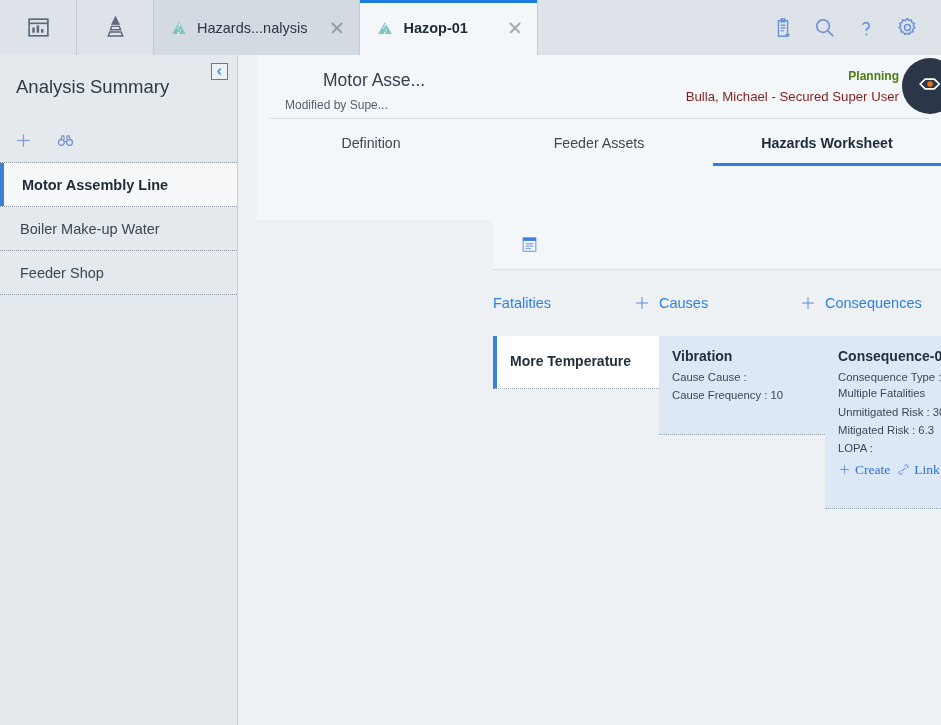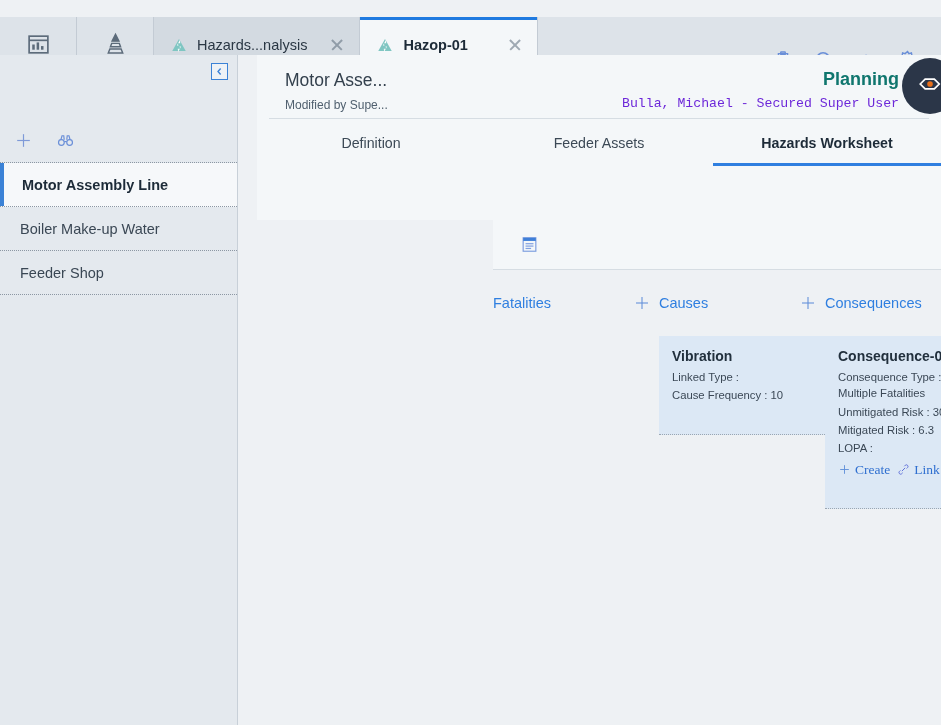--- a/index.html
+++ b/index.html
@@ -5,22 +5,22 @@
   * { box-sizing: border-box; margin: 0; padding: 0; }
   html, body {
     width: 941px; height: 725px;
     font-family: "Liberation Sans", sans-serif;
     background: #eef1f4; overflow: hidden;
   }
   #app { position: relative; width: 941px; height: 725px; }
 
   
   .tabbar {
-    position: absolute; top: 17px; left: 0; width: 941px; height: 55px;
-    background: #dde3e9; display: flex; align-items: flex-end;
+    position: absolute; top: 0; left: 0; width: 941px; height: 55px;
+    background: #dde3e9; display: flex; align-items: center;
   }
   .tb-icon {
     width: 77px; height: 55px; display: flex; align-items: center;
     justify-content: center; border-right: 1px solid #c3cbd4; cursor: pointer;
   }
   .tab {
     position: relative; height: 55px; display: flex; align-items: center;
     padding: 0 14px 0 16px; border-right: 1px solid #c3cbd4; cursor: pointer;
     min-width: 178px;
   }
@@ -90,27 +90,27 @@
   
   .content {
     position: absolute; top: 55px; left: 238px; width: 703px; height: 670px;
     background: #eef1f4;
   }
   .panel {
     position: absolute; top: 0; left: 19px; width: 684px; height: 165px;
     background: #f4f7f9;
   }
   .pg-head { padding: 15px 0 0 28px; position: relative; height: 63px; }
-  .pg-title { font-size: 17.5px; color: #33404d; }
+  .pg-title { font-size: 17.5px; color: #33404d; margin-left: 38px; }
   .pg-sub { font-size: 12px; color: #50606f; margin-top: 7px; }
   .pg-right {
     position: absolute; right: 42px; top: 14px; text-align: right;
   }
-  .pg-status { font-size: 18px; font-weight: bold; color: #0f766e; }
-  .pg-user { font-size: 13.2px; color: #6d28d9; margin-top: 6px; font-family: Liberation Mono, monospace; }
+  .pg-status { font-size: 12px; font-weight: bold; color: #4d7c0f; }
+  .pg-user { font-size: 13.2px; color: #7f1d1d; margin-top: 6px; }
   .pg-chev {
     position: absolute; right: 18px; top: 28px; cursor: pointer;
   }
   .hr { height: 1px; background: #d6dde3; margin: 0 12px; }
   .tabs { display: flex; height: 47px; justify-content: flex-end; }
   .ctab {
     flex: 1; display: flex; align-items: center; justify-content: center;
     font-size: 14.2px; color: #3c4956; cursor: pointer; position: relative;
   }
   .ctab.active { font-weight: bold; color: #1d2b38; }
@@ -244,20 +244,21 @@
         <svg width="23" height="23" viewBox="0 0 24 24" fill="none" stroke="#6a8fd8" stroke-width="1.5">
           <circle cx="12" cy="12" r="3.1"></circle>
           <path d="M12 2.6 l1.5 2.2 2.6-.7 .5 2.7 2.6 .9 -1.2 2.4 1.7 2.1 -2.2 1.6 .3 2.7 -2.7 .3 -1.2 2.4 -2.4-1.2 -2.4 1.2 -1.2-2.4 -2.7-.3 .3-2.7 -2.2-1.6 1.7-2.1 -1.2-2.4 2.6-.9 .5-2.7 2.6 .7 z"></path>
         </svg>
       </span>
     </div>
   </div>
 
   <div class="sidebar">
     <div class="sb-head">
+      <span class="sb-title">Analysis Summary</span>
       <span class="sb-collapse">
         <svg width="9" height="9" viewBox="0 0 12 12" fill="none" stroke="#3b82d6" stroke-width="1.8">
           <path d="M7.5 2 L4 6 L7.5 10"></path>
         </svg>
       </span>
     </div>
     <div class="sb-tools">
       <span class="ti">
         <svg width="19" height="19" viewBox="0 0 24 24" stroke="#7f9ad8" stroke-width="1.5">
           <line x1="12" y1="4" x2="12" y2="20"></line>
@@ -336,35 +337,38 @@
       <div class="col">
         <div class="col-head">
           <span class="col-title">Fatalities</span>
           <span class="col-add">
             <svg width="18" height="18" viewBox="0 0 24 24" stroke="#5f8fd8" stroke-width="1.4">
               <line x1="12" y1="4" x2="12" y2="20"></line>
                 <line x1="4" y1="12" x2="20" y2="12"></line>
             </svg>
           </span>
         </div>
+        <div class="card sel">
+          <div class="card-title">More Temperature</div>
+        </div>
       </div>
 
       <div class="col">
         <div class="col-head">
           <span class="col-title">Causes</span>
           <span class="col-add">
             <svg width="18" height="18" viewBox="0 0 24 24" stroke="#5f8fd8" stroke-width="1.4">
               <line x1="12" y1="4" x2="12" y2="20"></line>
                 <line x1="4" y1="12" x2="20" y2="12"></line>
             </svg>
           </span>
         </div>
         <div class="card pad-b">
           <div class="card-title">Vibration</div>
-          <div class="card-line">Linked Type :</div>
+          <div class="card-line">Cause Cause :</div>
           <div class="card-line">Cause Frequency : 10</div>
         </div>
       </div>
 
       <div class="col">
         <div class="col-head">
           <span class="col-title">Consequences</span>
 
         </div>
         <div class="card pad-b">

